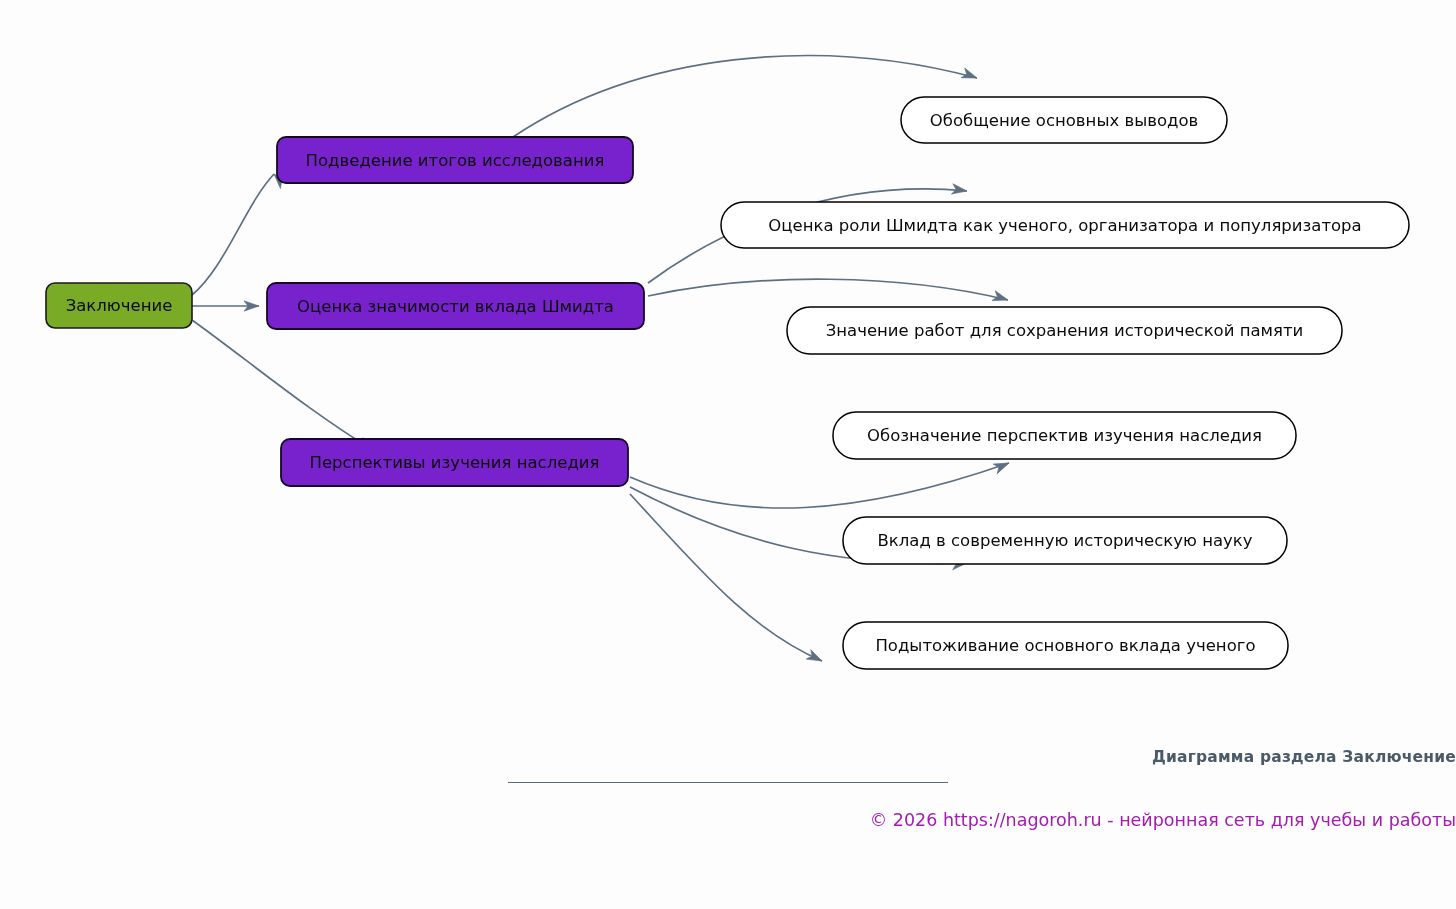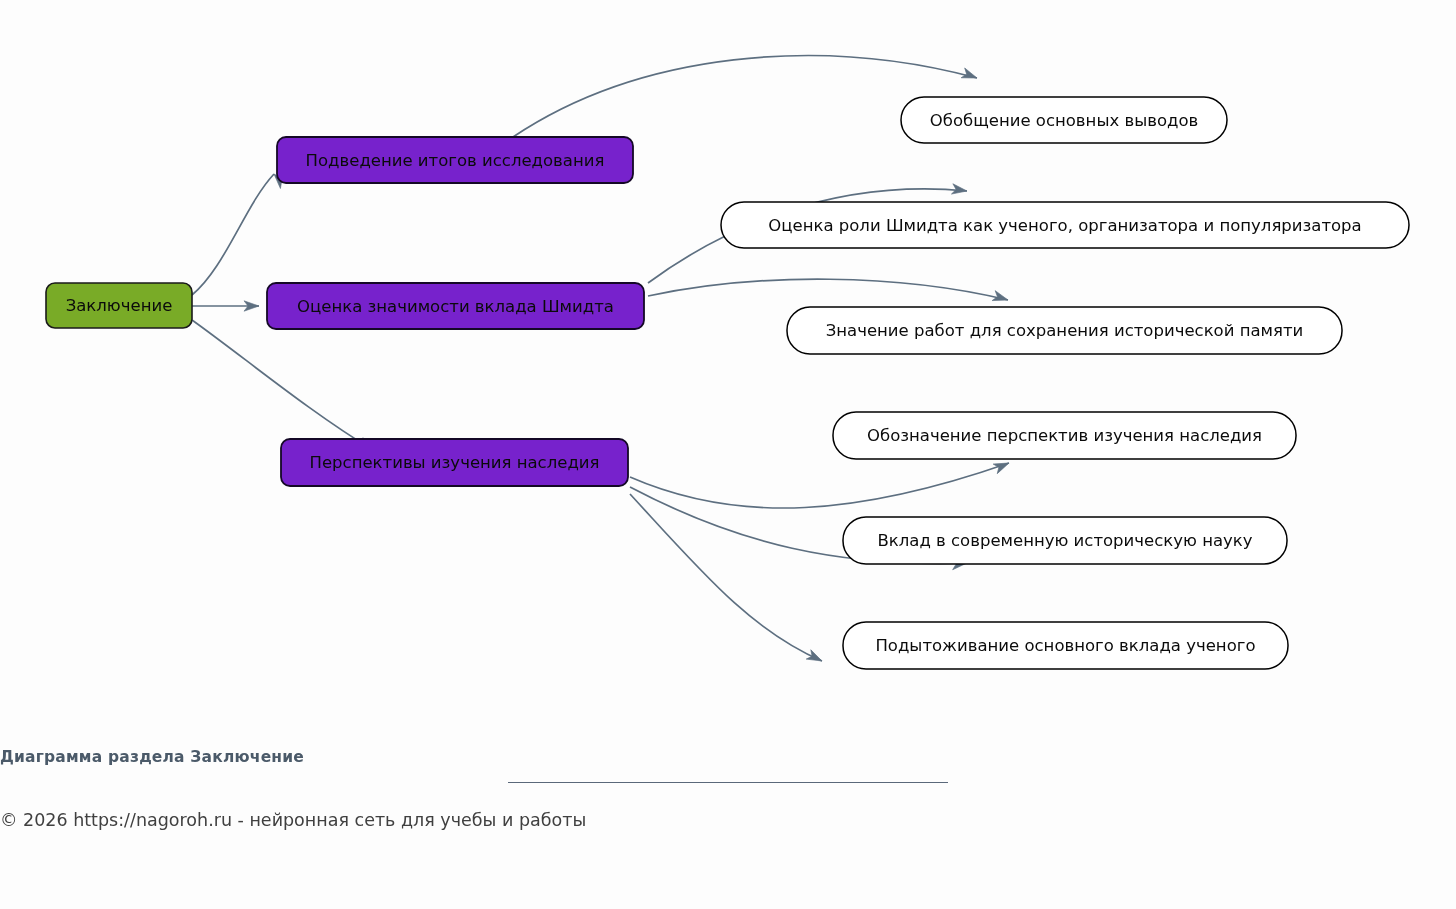--- a/index.html
+++ b/index.html
@@ -60,41 +60,41 @@
   }
   .node-label-root,
   .node-label-branch {
     fill: #0b0b0b;
   }
   .footer-block {
     position: absolute;
     left: 0;
     right: 0;
     top: 748px;
-    text-align: left;
+    text-align: right;
   }
   .footer-title {
     font-family: "DejaVu Sans", "Liberation Sans", sans-serif;
     font-size: 15.5px;
     font-weight: bold;
     color: #4b5a69;
     letter-spacing: 0.2px;
   }
   .footer-rule {
     width: 440px;
     height: 0;
     margin: 16px auto 0 auto;
     border: 0;
     border-top: 1.6px solid #5a687a;
   }
   .footer-credit {
     margin-top: 27px;
     font-family: "DejaVu Sans", "Liberation Sans", sans-serif;
     font-size: 17.5px;
-    color: #404040;
+    color: #a21caf;
   }
 </style>
 </head>
 <body>
 
 <div id="diagram-root">
   <svg id="graph" viewBox="0 0 1456 909">
     <g id="edges-layer">
         <path d="M 192,295 C 225,268 245,205 274,174" class="edge-path"></path>
         <path d="M 192,306 C 215,306 235,306 259,306" class="edge-path"></path>

